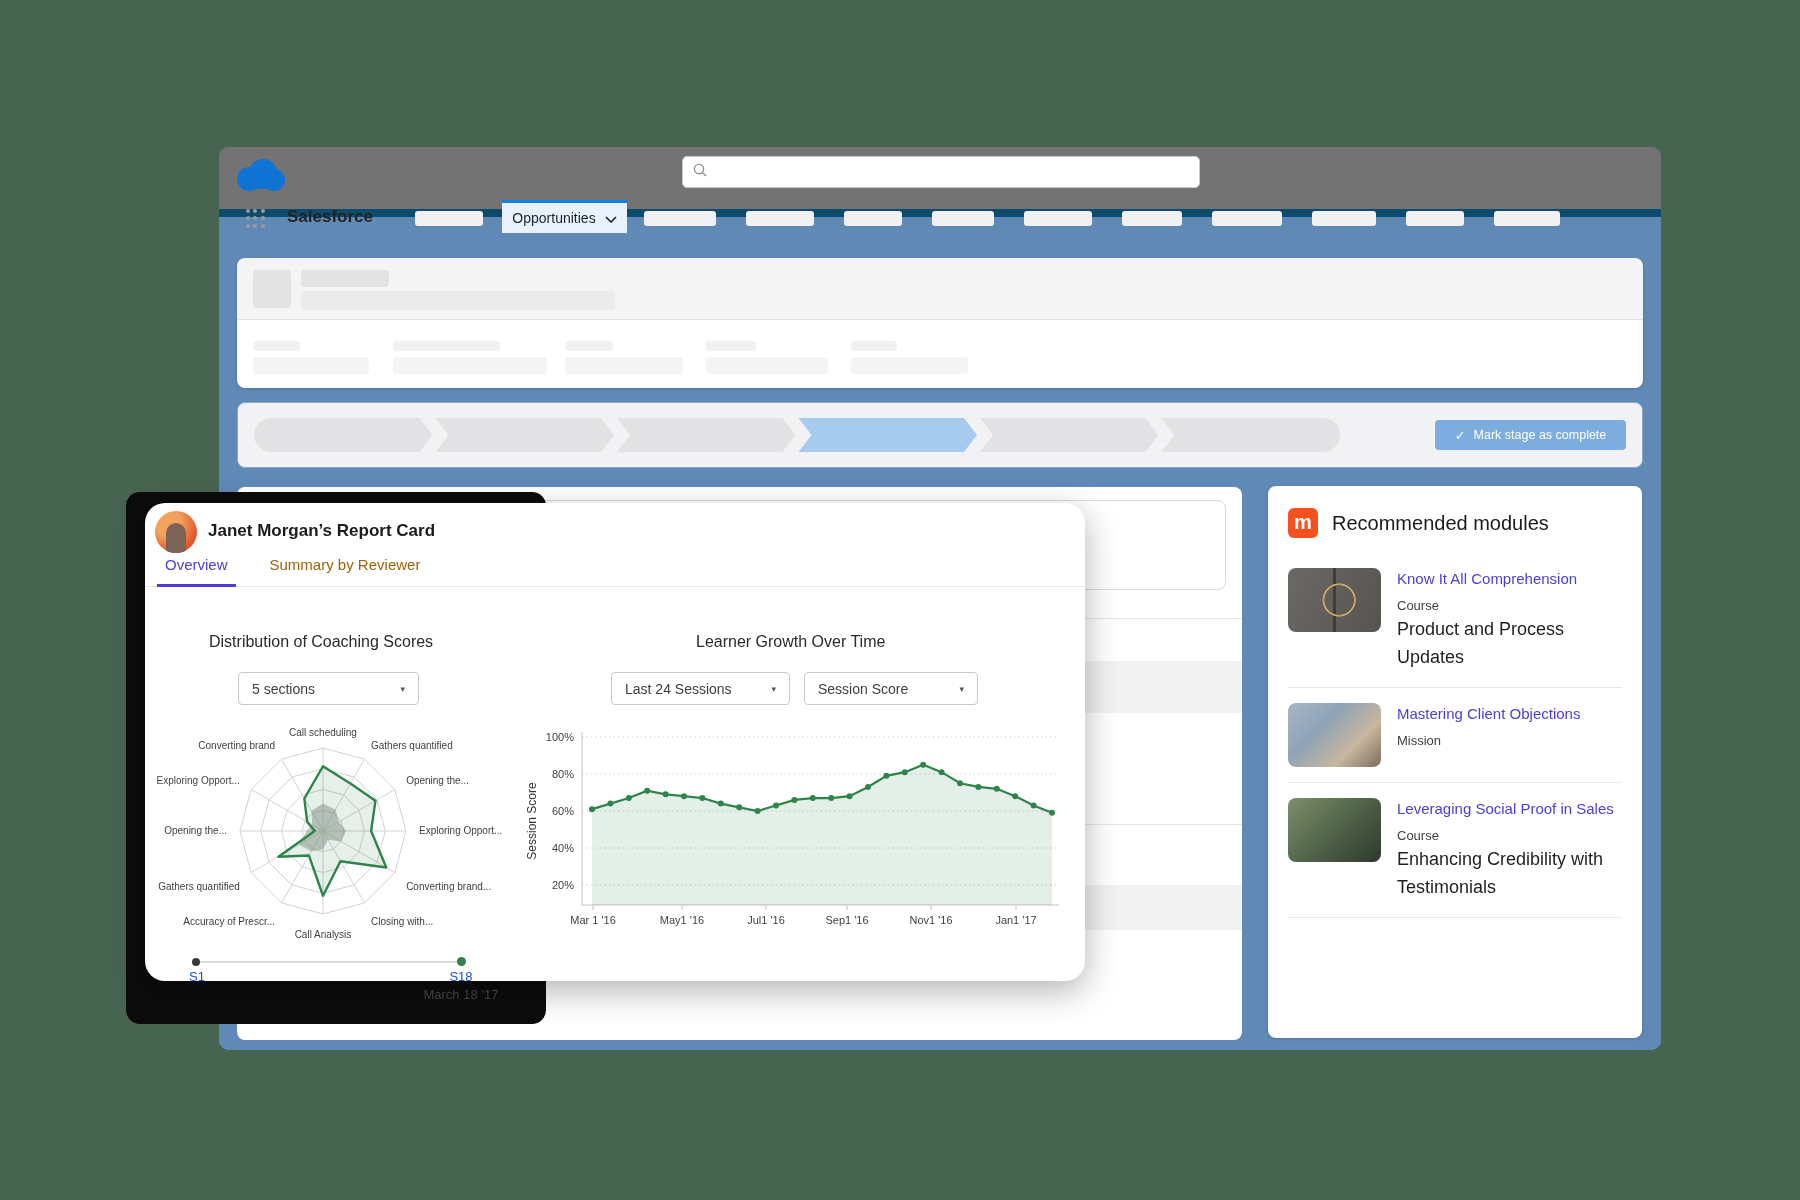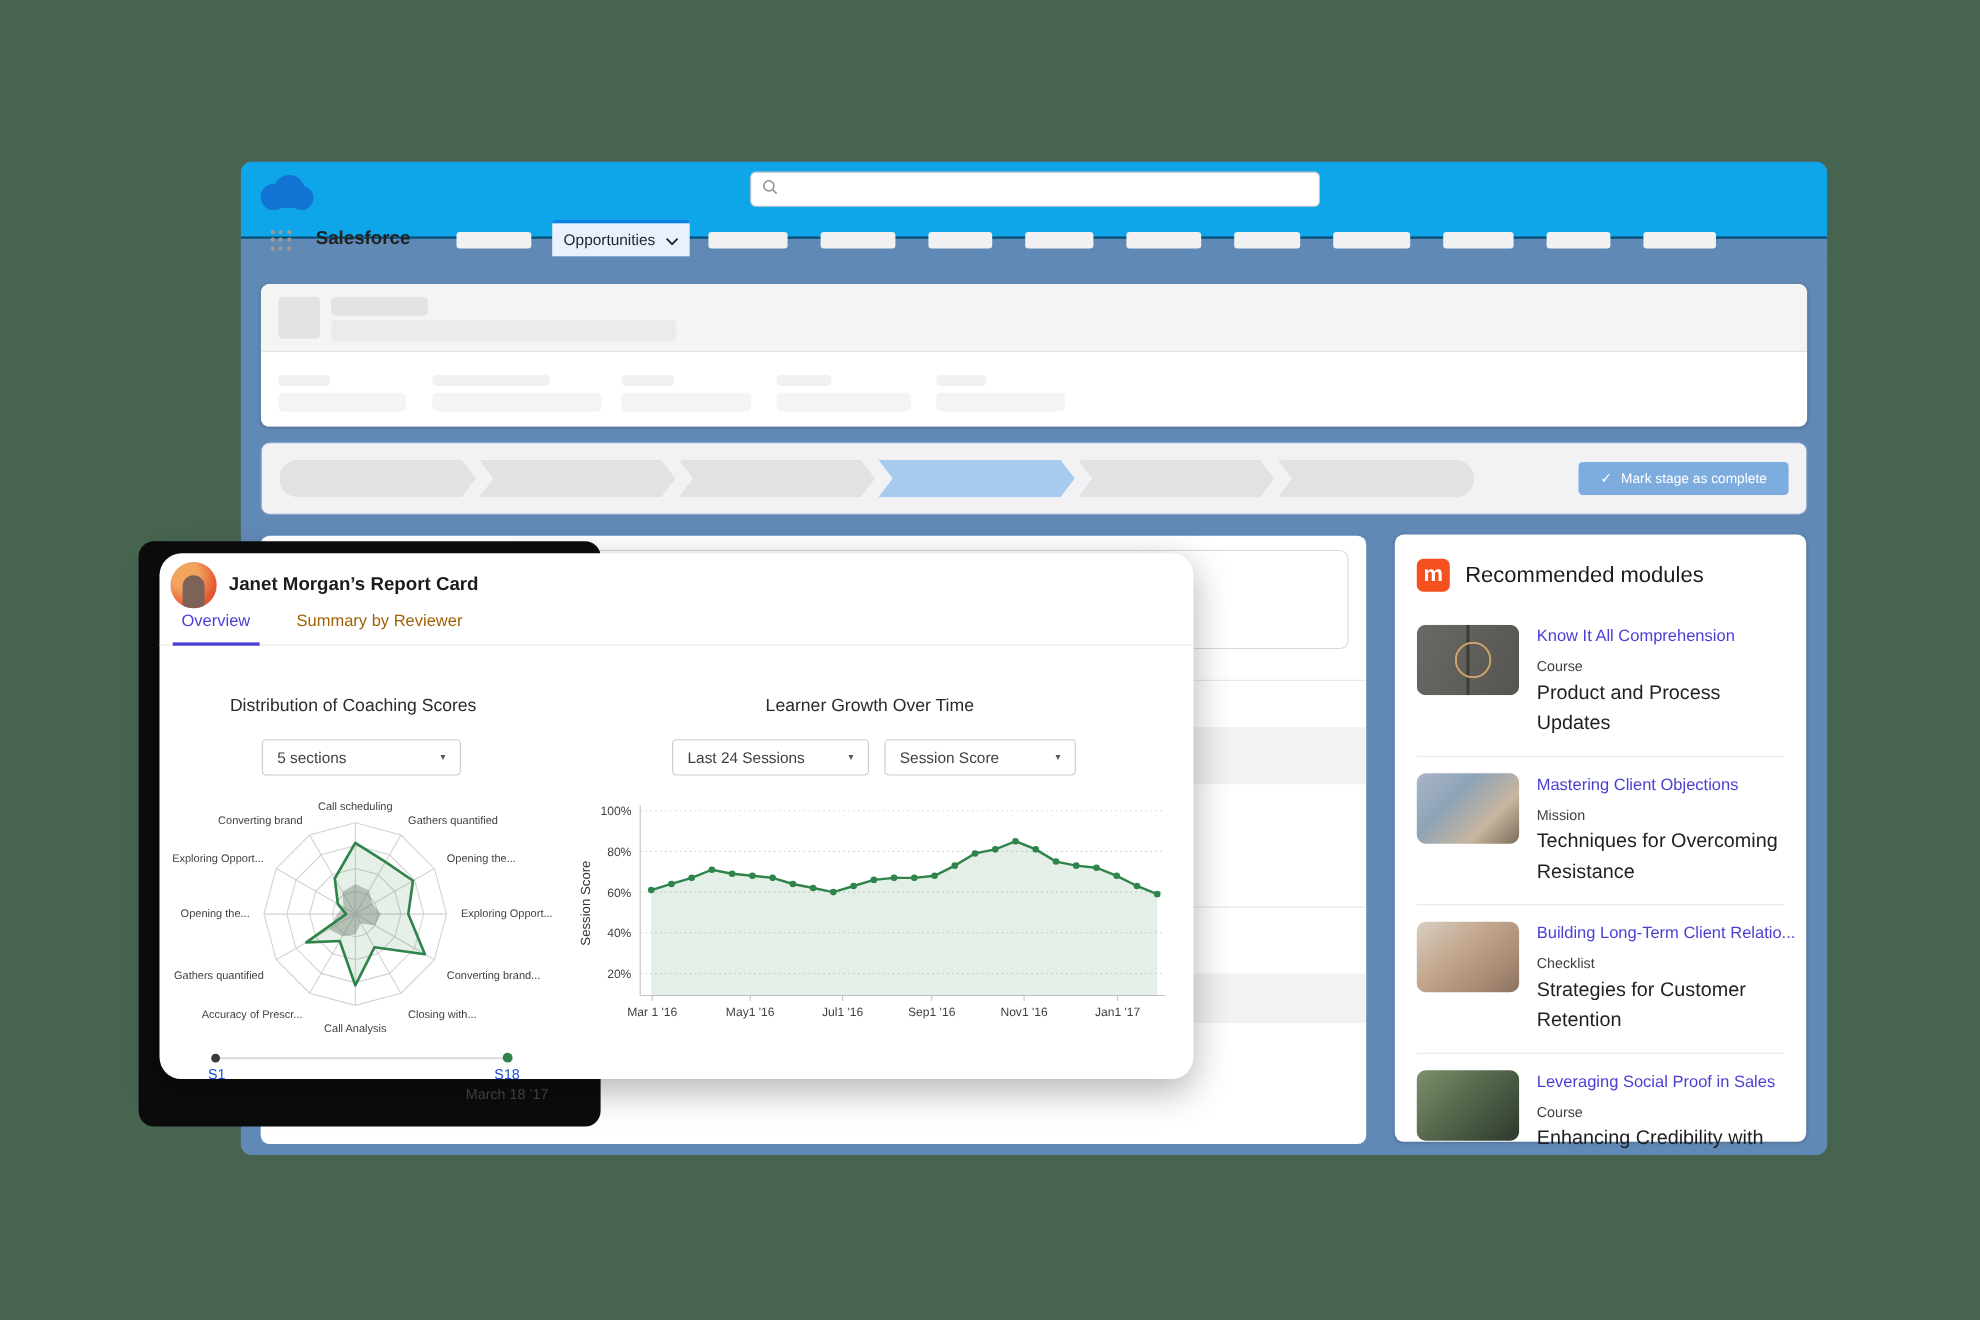--- a/index.html
+++ b/index.html
@@ -3,21 +3,21 @@
 <meta charset="utf-8">
 <style>
   * { margin:0; padding:0; box-sizing:border-box; }
   html,body { width:1800px; height:1200px; overflow:hidden; }
   body { background:#476450; font-family:"Liberation Sans","DejaVu Sans",sans-serif; position:relative; color:#1f1f1f; }
 
   
   #window { position:absolute; left:219px; top:147px; width:1442px; height:903px; border-radius:10px; overflow:hidden; background:#6189b6; }
 
   
-  .nav { position:absolute; left:0; top:0; width:100%; height:70px; background:#0ea5e9; border-bottom:2px solid #0c4a6e; }
+  .nav { position:absolute; left:0; top:0; width:100%; height:70px; background:#737373; border-bottom:8px solid #0c4a6e; }
   .cloud { position:absolute; left:18px; top:12px; width:48px; height:32px; }
   .cloud i { position:absolute; background:#1173d4; border-radius:50%; }
   .cloud .c1 { left:0; top:8px; width:24px; height:24px; }
   .cloud .c2 { left:12px; top:0; width:28px; height:28px; }
   .cloud .c3 { left:26px; top:10px; width:22px; height:22px; }
   .cloud .c4 { left:6px; top:14px; width:36px; height:16px; border-radius:8px; }
   .search { position:absolute; left:463px; top:9px; width:518px; height:32px; border:1px solid #c8c8c8; border-radius:5px; background:#fff; display:flex; align-items:center; padding:0 10px; gap:8px; }
   .search input { border:none; outline:none; flex:1; font-size:13px; font-family:inherit; color:#333; background:transparent; }
   .appgrid { position:absolute; left:27px; top:62px; width:19px; height:19px; display:grid; grid-template-columns:repeat(3,1fr); gap:3px; cursor:pointer; }
   .appgrid i { width:4px; height:4px; border-radius:50%; background:#9a9a9a; }
@@ -206,29 +206,20 @@
               <div class="t-title">Know It All Comprehension</div>
               <div class="t-meta">Course</div>
               <div class="t-desc">Product and Process Updates</div>
             </div>
           </div>
           <div class="sb-item">
             <div class="thumb thumb-classroom"></div>
             <div class="txt">
               <div class="t-title">Mastering Client Objections</div>
               <div class="t-meta">Mission</div>
-              <div class="t-desc">Techniques for Overcoming Resistance</div>
-            </div>
-          </div>
-          <div class="sb-item">
-            <div class="thumb thumb-team-highfive"></div>
-            <div class="txt">
-              <div class="t-title">Building Long-Term Client Relatio...</div>
-              <div class="t-meta">Checklist</div>
-              <div class="t-desc">Strategies for Customer Retention</div>
             </div>
           </div>
           <div class="sb-item">
             <div class="thumb thumb-plants-duo"></div>
             <div class="txt">
               <div class="t-title">Leveraging Social Proof in Sales</div>
               <div class="t-meta">Course</div>
               <div class="t-desc">Enhancing Credibility with Testimonials</div>
             </div>
           </div>

